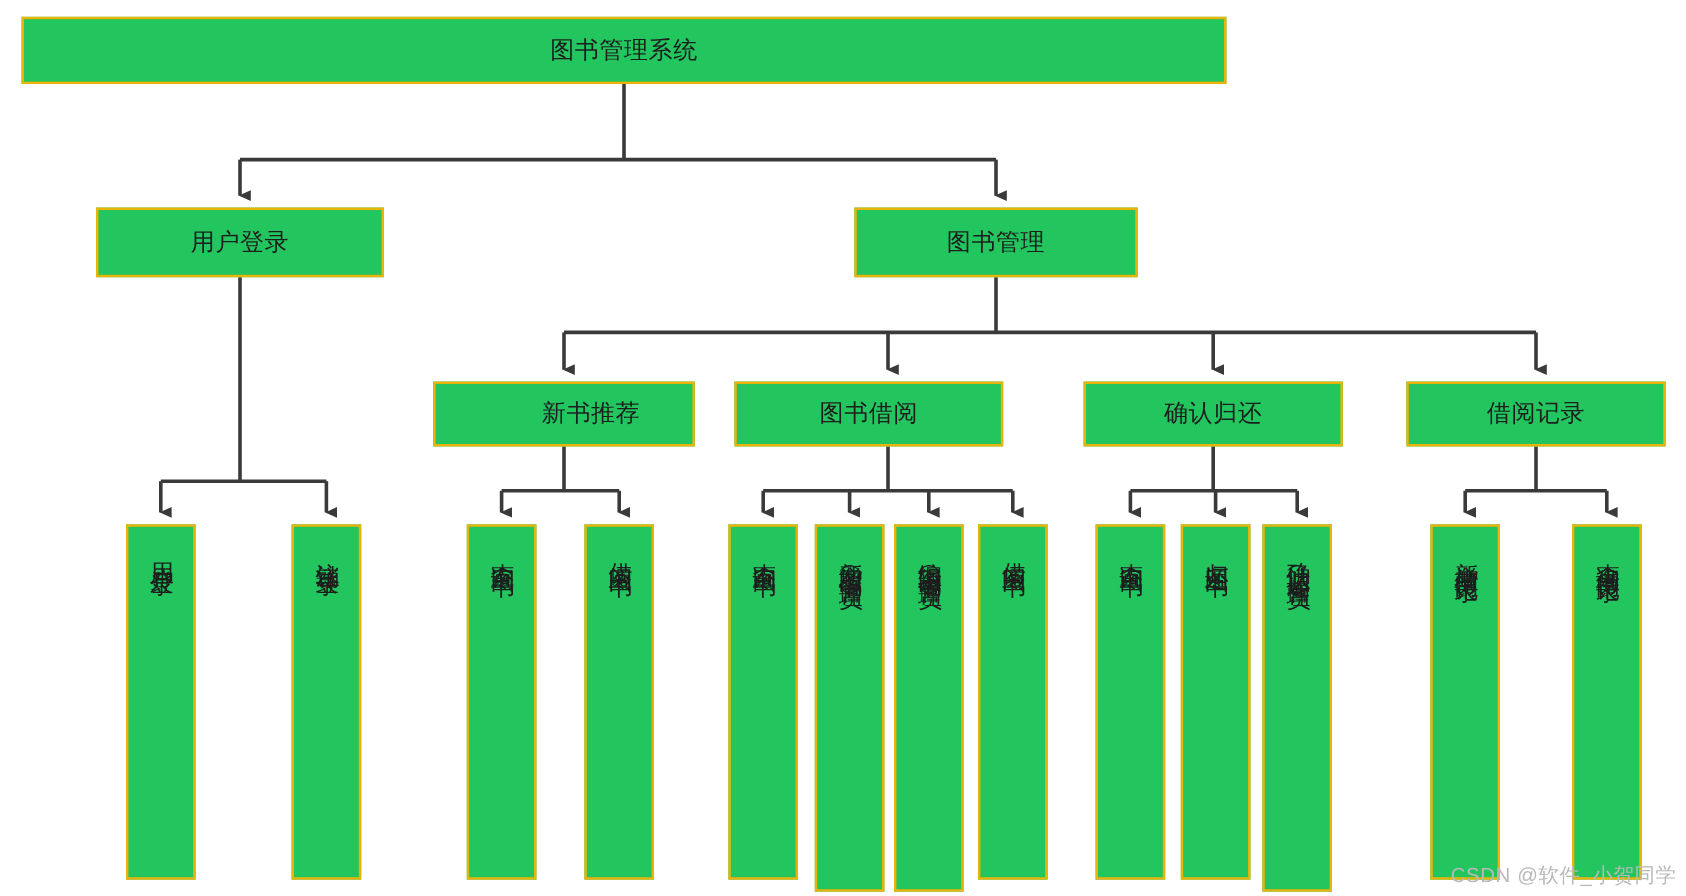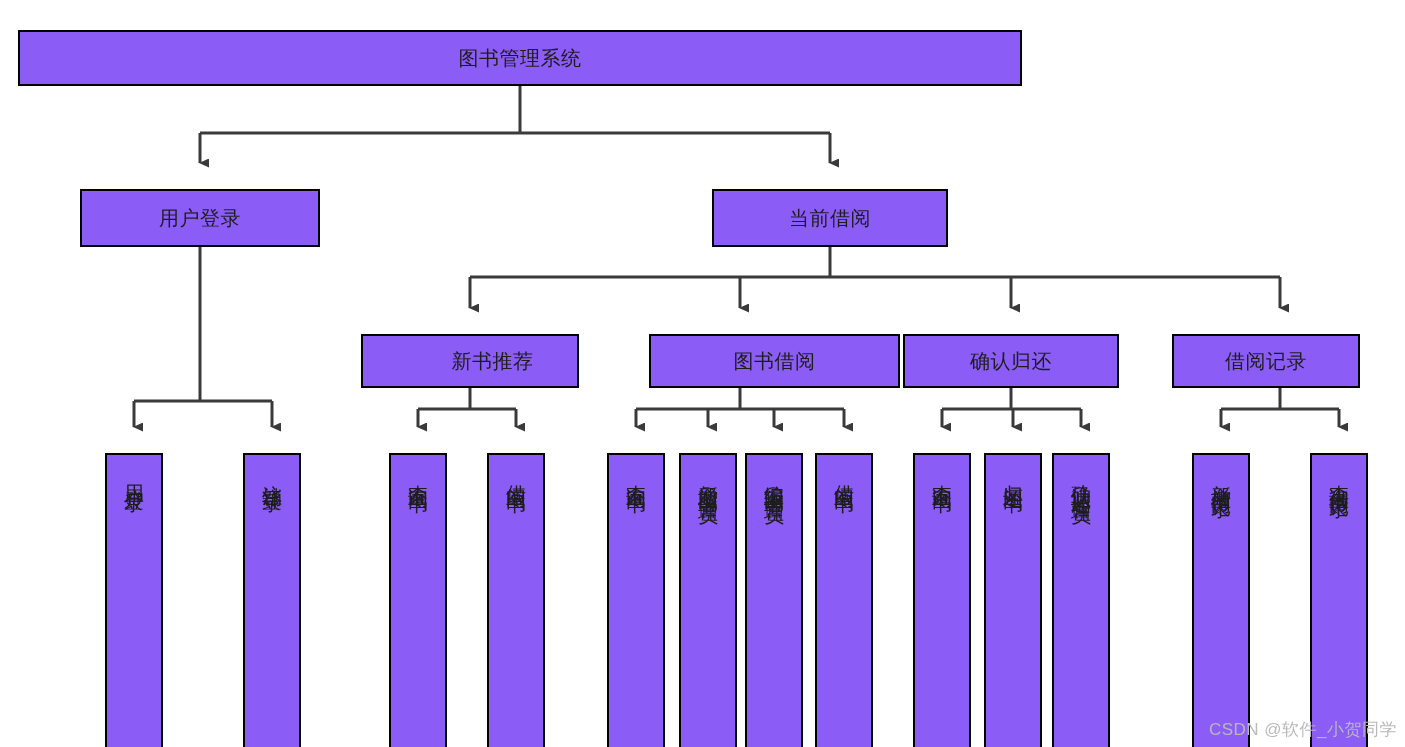--- a/index.html
+++ b/index.html
@@ -21,27 +21,26 @@
   #edges-layer {
     position: absolute;
     left: 0;
     top: 0;
     width: 1405px;
     height: 747px;
   }
   .node {
     position: absolute;
     box-sizing: border-box;
-    background: #8b5cf6;
-    border: 2px solid #000000;
+    background: #22c55e;
+    border: 2px solid #eab308;
     display: flex;
     align-items: center;
     justify-content: center;
     z-index: 2;
-    margin-top: 16px;
   }
   .node-label {
     color: #1d1d1d;
     font-size: 20px;
     line-height: 1.22;
     letter-spacing: 0.5px;
     white-space: nowrap;
     text-align: center;
   }
   .node.horizontal .node-label {
@@ -121,32 +120,32 @@
   </svg>
 
   <div id="nodes-layer">
       <div class="node horizontal" style="left: 18px; top: 14px; width: 1004px; height: 56px;">
         <span class="node-label">图书管理系统</span>
       </div>
       <div class="node horizontal" style="left: 80px; top: 173px; width: 240px; height: 58px;">
         <span class="node-label">用户登录</span>
       </div>
       <div class="node horizontal" style="left: 712px; top: 173px; width: 236px; height: 58px;">
-        <span class="node-label">当前借阅</span>
+        <span class="node-label">图书管理</span>
       </div>
       <div class="node horizontal" style="left: 361px; top: 318px; width: 218px; height: 54px; padding-left: 45px;">
         <span class="node-label">新书推荐</span>
       </div>
-      <div class="node horizontal" style="left: 649px; top: 318px; width: 251px; height: 54px;">
+      <div class="node horizontal" style="left: 612px; top: 318px; width: 224px; height: 54px;">
         <span class="node-label">图书借阅</span>
       </div>
       <div class="node horizontal" style="left: 903px; top: 318px; width: 216px; height: 54px;">
         <span class="node-label">确认归还</span>
       </div>
-      <div class="node horizontal" style="left: 1172px; top: 318px; width: 188px; height: 54px;">
+      <div class="node horizontal" style="left: 1172px; top: 318px; width: 216px; height: 54px;">
         <span class="node-label">借阅记录</span>
       </div>
       <div class="node vertical" style="left: 105px; top: 437px; width: 58px; height: 296px;">
         <span class="node-label">用户登录</span>
       </div>
       <div class="node vertical" style="left: 243px; top: 437px; width: 58px; height: 296px;">
         <span class="node-label">注销登录</span>
       </div>
       <div class="node vertical" style="left: 389px; top: 437px; width: 58px; height: 296px;">
         <span class="node-label">查询图书</span>

